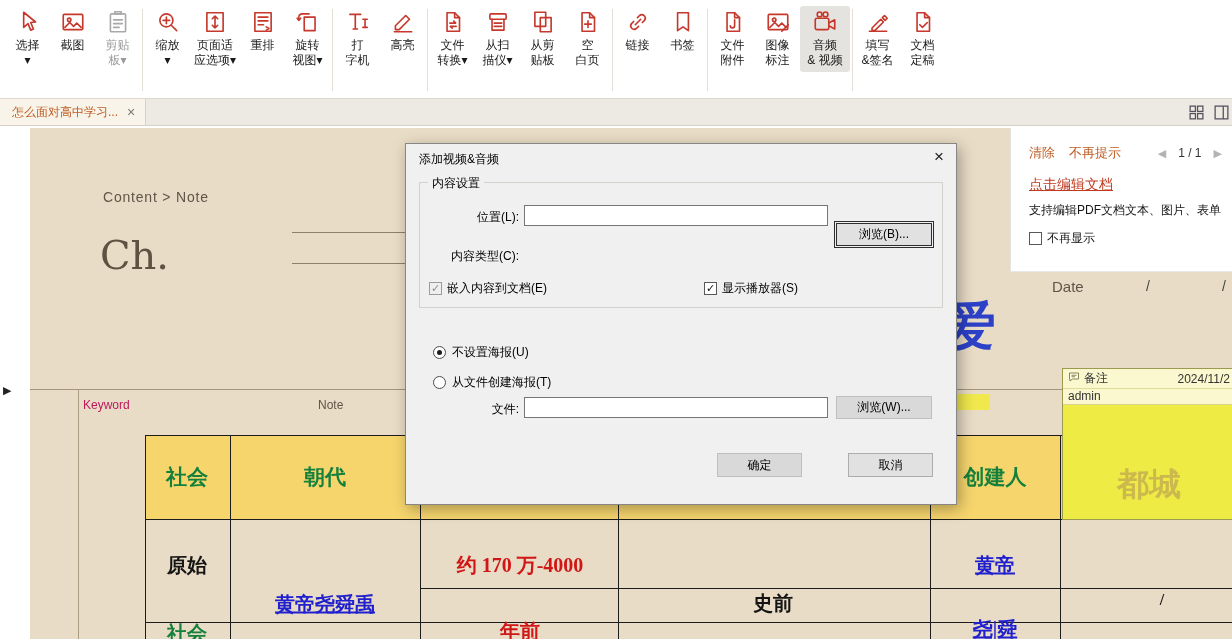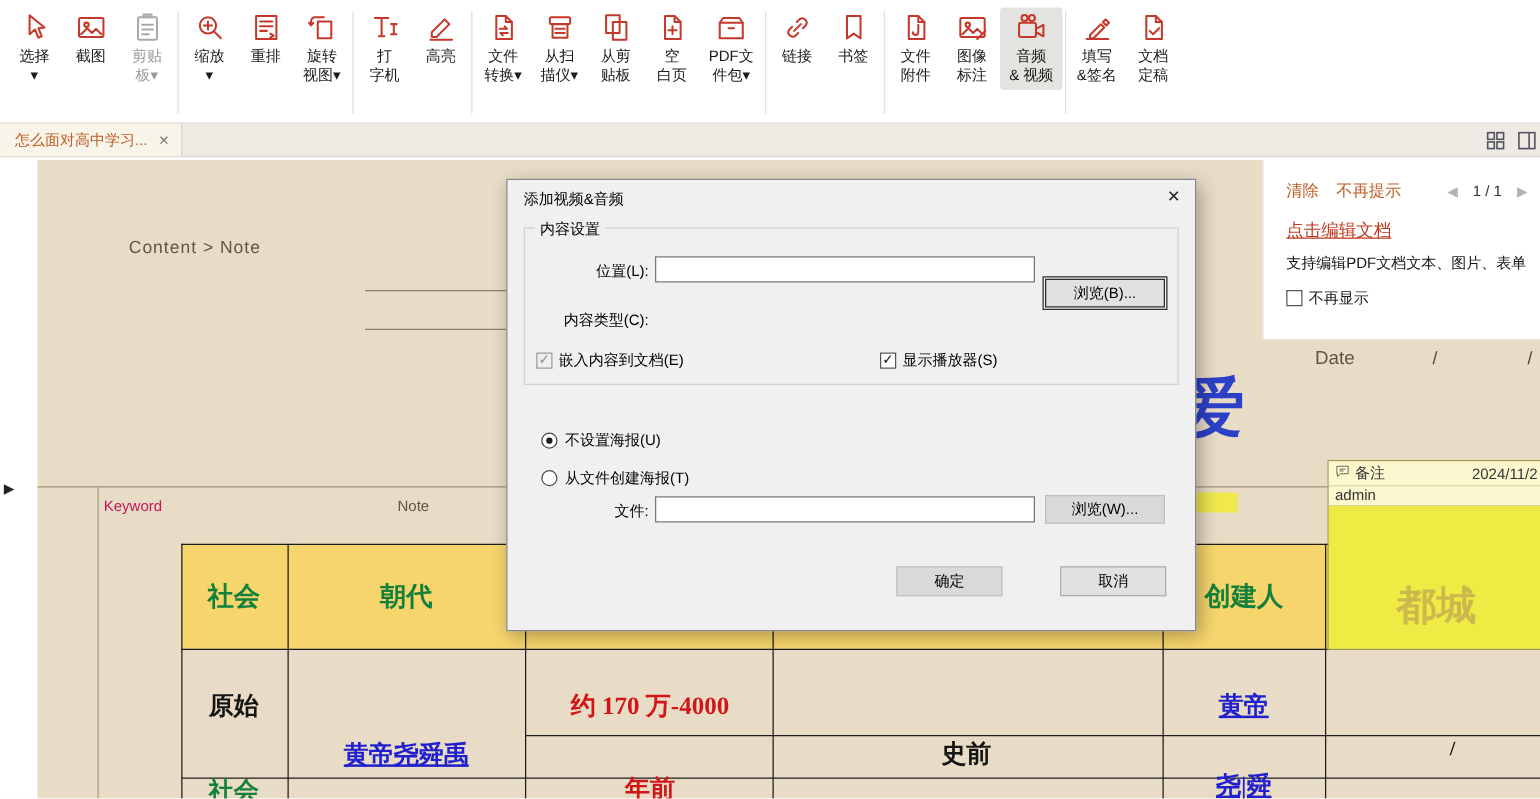--- a/index.html
+++ b/index.html
@@ -132,20 +132,28 @@
       </div>
       <div class="tb-sep"></div>
       <div class="tb-item">
         <span class="ticon"><svg viewBox="0 0 24 24" width="26" height="26" fill="none" stroke="currentColor" stroke-width="1.5" stroke-linecap="round" stroke-linejoin="round">
             <circle cx="10.5" cy="10.5" r="6"></circle>
             <path d="M15 15l5 5M10.5 7.5v6M7.5 10.5h6"></path>
           </svg></span>
         <div class="tb-label">缩放</div>
         <div class="tb-label">▾</div>
       </div>
+      <div class="tb-item wide">
+        <span class="ticon"><svg viewBox="0 0 24 24" width="26" height="26" fill="none" stroke="currentColor" stroke-width="1.5" stroke-linecap="round" stroke-linejoin="round">
+            <rect x="4.5" y="3.5" width="15" height="17"></rect>
+            <path d="M12 6.5v11M9.5 9L12 6.5 14.5 9M9.5 15l2.5 2.5L14.5 15"></path>
+          </svg></span>
+        <div class="tb-label">页面适</div>
+        <div class="tb-label">应选项▾</div>
+      </div>
       <div class="tb-item">
         <span class="ticon"><svg viewBox="0 0 24 24" width="26" height="26" fill="none" stroke="currentColor" stroke-width="1.5" stroke-linecap="round" stroke-linejoin="round">
             <rect x="4.5" y="3.5" width="15" height="17"></rect>
             <path d="M7.5 7.5h9M7.5 11h9M7.5 14.5h5"></path>
             <path d="M15 16.5l2.5 1.5L15 19.5"></path>
           </svg></span>
         <div class="tb-label">重排</div>
       </div>
       <div class="tb-item">
         <span class="ticon"><svg viewBox="0 0 24 24" width="26" height="26" fill="none" stroke="currentColor" stroke-width="1.5" stroke-linecap="round" stroke-linejoin="round">
@@ -200,29 +208,20 @@
         <div class="tb-label">贴板</div>
       </div>
       <div class="tb-item">
         <span class="ticon"><svg viewBox="0 0 24 24" width="26" height="26" fill="none" stroke="currentColor" stroke-width="1.5" stroke-linecap="round" stroke-linejoin="round">
             <path d="M6.5 3.5h7l4.5 4.5v12.5H6.5z"></path>
             <path d="M13.5 3.5V8h4.5"></path>
             <path d="M12 11v6M9 14h6"></path>
           </svg></span>
         <div class="tb-label">空</div>
         <div class="tb-label">白页</div>
-      </div>
-      <div class="tb-item wide">
-        <span class="ticon"><svg viewBox="0 0 24 24" width="26" height="26" fill="none" stroke="currentColor" stroke-width="1.5" stroke-linecap="round" stroke-linejoin="round">
-            <path d="M3.5 8.5h17V20h-17z"></path>
-            <path d="M3.5 8.5L6 5h12l2.5 3.5"></path>
-            <path d="M10 12.5h4"></path>
-          </svg></span>
-        <div class="tb-label">PDF文</div>
-        <div class="tb-label">件包▾</div>
       </div>
       <div class="tb-sep"></div>
       <div class="tb-item">
         <span class="ticon"><svg viewBox="0 0 24 24" width="26" height="26" fill="none" stroke="currentColor" stroke-width="1.5" stroke-linecap="round" stroke-linejoin="round">
             <path d="M9.5 14.5l5-5"></path>
             <path d="M8 11.5L6 13.5a3.2 3.2 0 0 0 4.5 4.5l2-2"></path>
             <path d="M16 12.5l2-2A3.2 3.2 0 0 0 13.5 6l-2 2"></path>
           </svg></span>
         <div class="tb-label">链接</div>
       </div>
@@ -305,20 +304,21 @@
       </span>
     </div>
   </div>
 
   <div class="main">
     <div class="page"></div>
     <div class="expander">▶</div>
 
     <div class="doc-layer">
       <div class="breadcrumb">Content &gt; Note</div>
+      <div class="chapter">Ch.</div>
       <div class="hline-a"></div>
       <div class="hline-b"></div>
       <div class="sel-vline"></div>
       <div class="page-rule"></div>
       <div class="col-vline"></div>
       <div class="kw-label">Keyword</div>
       <div class="note-label">Note</div>
       <div class="date-label">Date</div>
       <div class="slash-1">/</div>
       <div class="slash-2">/</div>

